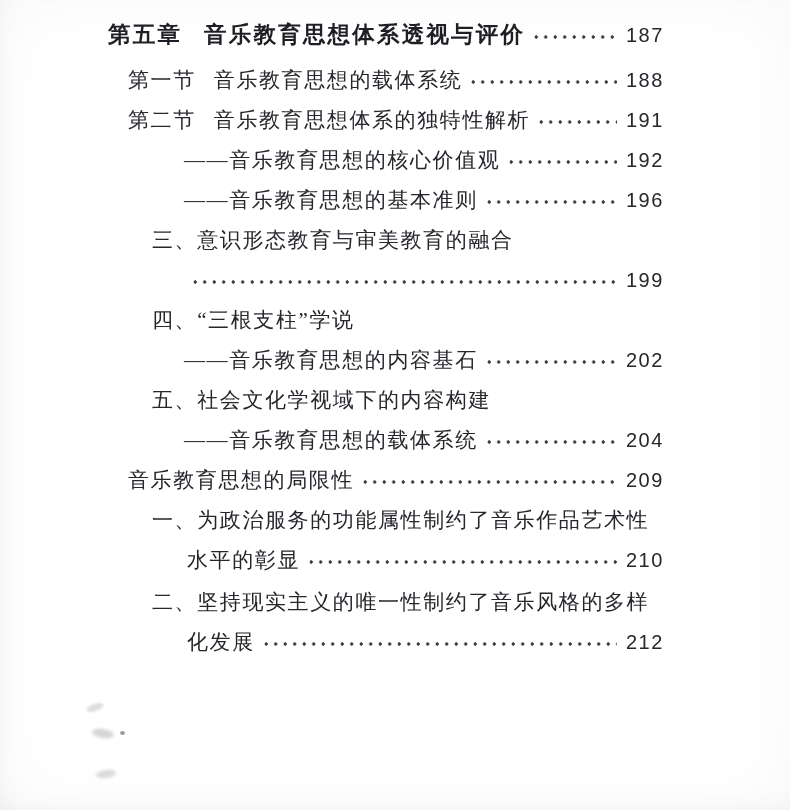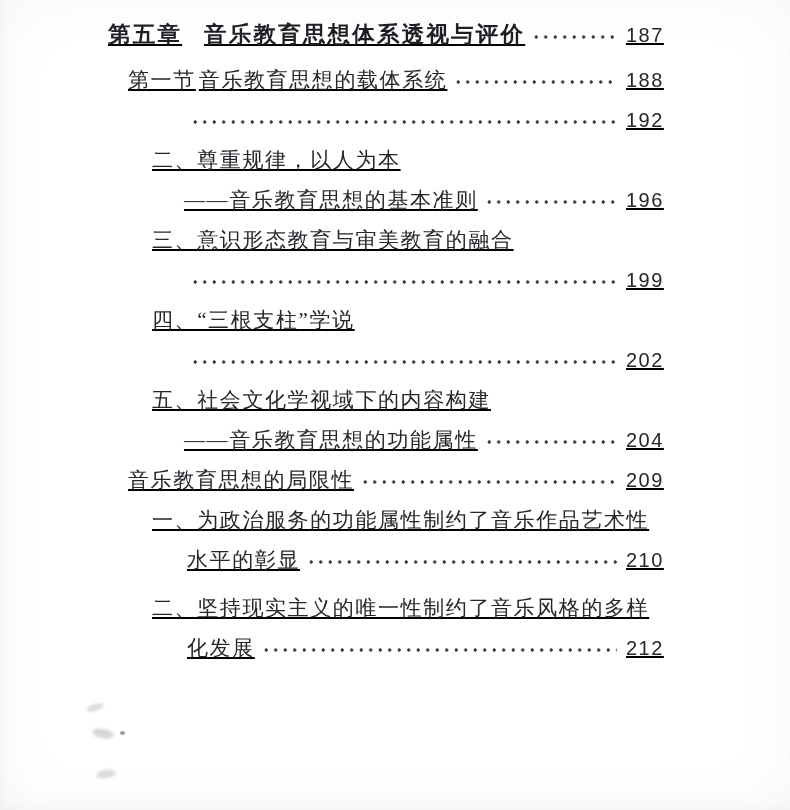--- a/index.html
+++ b/index.html
@@ -12,33 +12,33 @@
   }
   .page-shade {
     position: absolute; inset: 0;
     box-shadow: inset 0 0 70px rgba(0,0,0,0.03),
                 inset 14px 0 30px -20px rgba(0,0,0,0.06),
                 inset 0 -16px 30px -20px rgba(0,0,0,0.05);
     pointer-events: none;
   }
   .toc {
     position: absolute;
-    left: 108px; right: 128px; top: 13px; text-decoration: underline;
+    left: 108px; right: 128px; top: 13px;
   }
   .entry {
     display: flex;
     align-items: baseline;
     height: 40px;
     line-height: 40px;
     color: #26262c;
     font-size: 21px;
     letter-spacing: 1.6px;
     white-space: nowrap;
   }
-  .entry .label { margin-right: 3px; flex: none; }
+  .entry .label { margin-right: 18px; flex: none; }
   .entry .title { flex: none; }
   .entry .leader {
     flex: 1 1 auto;
     min-width: 26px;
     align-self: center;
     height: 6px;
     margin: 4px 9px 0 9px;
     background-image: radial-gradient(circle at 2.2px 3px, #3c3c44 1.45px, rgba(0,0,0,0) 1.9px);
     background-size: 9.5px 6px;
     background-repeat: repeat-x;
@@ -62,21 +62,21 @@
     height: 44px; line-height: 44px;
     margin-bottom: 3px;
     color: #1e1e24;
   }
   .lv-chapter .label { margin-right: 22px; }
   .lv-chapter .pagenum { font-weight: 400; }
   .lv-section { padding-left: 20px; }
   .lv-item    { padding-left: 44px; }
   .lv-sub     { padding-left: 76px; }
   .lv-cont    { padding-left: 79px; }
-  .sp-before  { margin-top: 8px; }
+  .sp-before  { margin-top: 2px; }
   
   .smudge {
     position: absolute;
     border-radius: 50%;
     pointer-events: none;
   }
   .smudge-a { left: 86px; top: 704px; width: 18px; height: 7px; background: #dedede; filter: blur(1px); transform: rotate(-18deg); }
   .smudge-b { left: 92px; top: 729px; width: 22px; height: 9px; background: #d6d6d6; filter: blur(1.5px); transform: rotate(10deg); }
   .smudge-c { left: 120px; top: 731px; width: 5px; height: 4px; background: #9c9ca0; filter: blur(0.4px); }
   .smudge-d { left: 96px; top: 770px; width: 20px; height: 8px; background: #dadada; filter: blur(1.5px); transform: rotate(-8deg); }
@@ -92,29 +92,31 @@
     <span class="title">音乐教育思想体系透视与评价</span>
     <span class="leader"></span>
     <span class="pagenum">187</span>
   </div>
     <div class="entry lv-section">
     <span class="label">第一节</span>
     <span class="title">音乐教育思想的载体系统</span>
     <span class="leader"></span>
     <span class="pagenum">188</span>
   </div>
+    <div class="entry lv-section">
+    <span class="label">第二节</span>
+    <span class="title">音乐教育思想体系的独特性解析</span>
+    <span class="leader"></span>
+    <span class="pagenum">191</span>
+  </div>
     <div class="entry lv-sub">
 
+    <span class="title">——音乐教育思想的核心价值观</span>
     <span class="leader"></span>
     <span class="pagenum">192</span>
-  </div>
-    <div class="entry lv-item">
-
-    <span class="title">二、尊重规律，以人为本</span>
-
   </div>
     <div class="entry lv-sub">
 
     <span class="title">——音乐教育思想的基本准则</span>
     <span class="leader"></span>
     <span class="pagenum">196</span>
   </div>
     <div class="entry lv-item">
 
     <span class="title">三、意识形态教育与审美教育的融合</span>
@@ -125,31 +127,32 @@
     <span class="leader"></span>
     <span class="pagenum">199</span>
   </div>
     <div class="entry lv-item">
 
     <span class="title">四、“三根支柱”学说</span>
 
   </div>
     <div class="entry lv-sub">
 
+    <span class="title">——音乐教育思想的内容基石</span>
     <span class="leader"></span>
     <span class="pagenum">202</span>
   </div>
     <div class="entry lv-item">
 
     <span class="title">五、社会文化学视域下的内容构建</span>
 
   </div>
     <div class="entry lv-sub">
 
-    <span class="title">——音乐教育思想的功能属性</span>
+    <span class="title">——音乐教育思想的载体系统</span>
     <span class="leader"></span>
     <span class="pagenum">204</span>
   </div>
     <div class="entry lv-section">
     <span class="title">音乐教育思想的局限性</span>
     <span class="leader"></span>
     <span class="pagenum">209</span>
   </div>
     <div class="entry lv-item">
 

